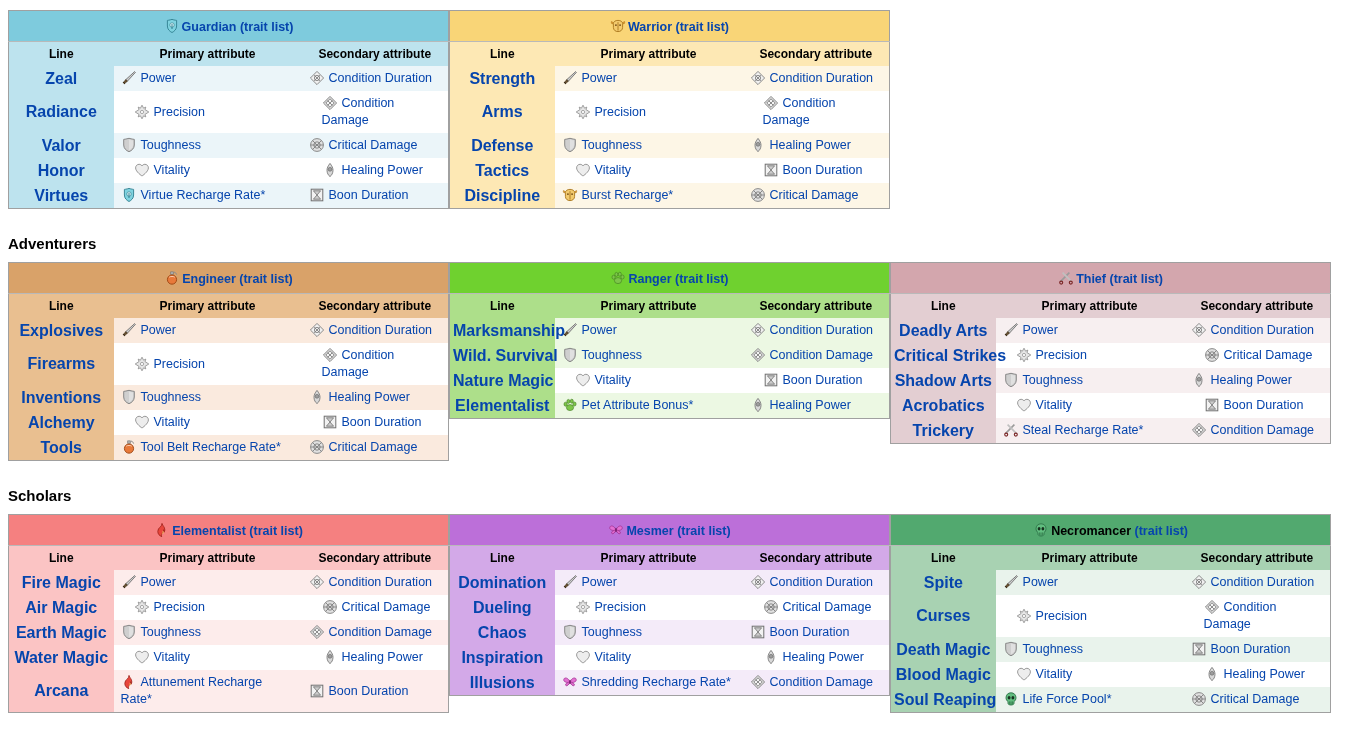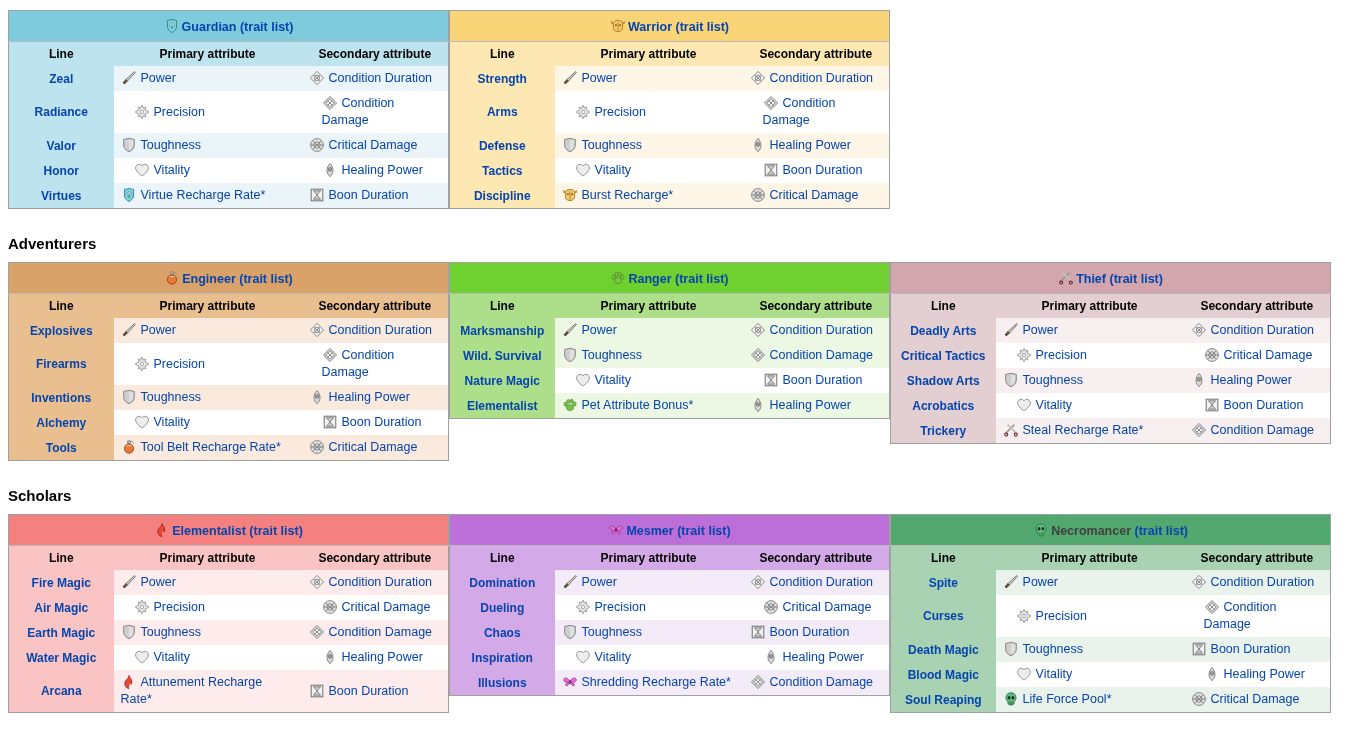--- a/index.html
+++ b/index.html
@@ -83,21 +83,21 @@
     font-weight: bold;
     color: #000000;
     text-align: center;
     padding: 0 0;
     white-space: nowrap;
   }
 
   .prof-table td.line-cell {
     text-align: center;
     vertical-align: middle;
-    font-size: 12px;
+    font-size: 16px;
     font-weight: bold;
     padding: 2px 3px;
     white-space: nowrap;
   }
   .prof-table td.line-cell a {
     color: #0645ad;
     text-decoration: none;
   }
 
   .prof-table td.attr-cell {
@@ -137,21 +137,21 @@
   .p-ranger      { --hdr:#6fd12f; --body:#addf8a; --stripe:#ecf8e3; --alt:#ffffff; }
   
   .p-thief       { --hdr:#d3a6ad; --body:#e3ced2; --stripe:#f7eff0; --alt:#ffffff; }
   
   .p-elementalist{ --hdr:#f58080; --body:#fbc4c4; --stripe:#fdeceb; --alt:#ffffff; }
   
   .p-mesmer      { --hdr:#b israel; }
   .p-mesmer      { --hdr:#bc6fd9; --body:#d3a9e8; --stripe:#f4ebf9; --alt:#ffffff; }
   
   .p-necromancer { --hdr:#52a96f; --body:#a8d2b2; --stripe:#e9f3ec; --alt:#ffffff; }
-  .p-necromancer .prof-title a.prof-link { color: #404040; }
+  .p-necromancer .prof-title a.prof-link { color: #000000; }
 
   .spacer-lg { height: 26px; }
   .spacer-sm { height: 10px; }
 </style>
 </head>
 <body>
 
 <div class="page">
 
   <div class="spacer-sm"></div>
@@ -580,21 +580,21 @@
                 </svg></span><a href="#">Power</a></td>
             <td class="attr-cell"><span class="attr-ico"><svg viewBox="0 0 16 16" width="16" height="16" xmlns="http://www.w3.org/2000/svg">
                   <g fill="none" stroke="#7f7f7f" stroke-width="0.9">
                     <path d="M8 1.4 L14.6 8 L8 14.6 L1.4 8 Z" fill="#f0f0f0"></path>
                     <path d="M5.2 5.2 L10.8 10.8 M10.8 5.2 L5.2 10.8"></path>
                     <circle cx="8" cy="8" r="2.6" fill="none"></circle>
                   </g>
                 </svg></span><a href="#">Condition Duration</a></td>
           </tr>
           <tr class="r-even">
-            <td class="line-cell"><a href="#">Critical Tactics</a></td>
+            <td class="line-cell"><a href="#">Critical Strikes</a></td>
             <td class="attr-cell"><span class="attr-ico"><svg viewBox="0 0 16 16" width="16" height="16" xmlns="http://www.w3.org/2000/svg">
                   <g fill="#e6e6e6" stroke="#8a8a8a" stroke-width="0.8">
                     <path d="M8 1.2 L9.6 4.2 L11.8 3.1 L11 5.6 L14.8 8 L11 10.4 L11.8 12.9 L9.6 11.8 L8 14.8 L6.4 11.8 L4.2 12.9 L5 10.4 L1.2 8 L5 5.6 L4.2 3.1 L6.4 4.2 Z"></path>
                   </g>
                   <circle cx="8" cy="8" r="1.6" fill="#fff" stroke="#8a8a8a" stroke-width="0.7"></circle>
                 </svg></span><a href="#">Precision</a></td>
             <td class="attr-cell"><span class="attr-ico"><svg viewBox="0 0 16 16" width="16" height="16" xmlns="http://www.w3.org/2000/svg">
                   <g stroke="#7f7f7f" stroke-width="0.9">
                     <circle cx="8" cy="8" r="6.4" fill="#e0e0e0"></circle>
                     <path d="M3.6 3.6 L12.4 12.4 M12.4 3.6 L3.6 12.4" fill="none"></path>

